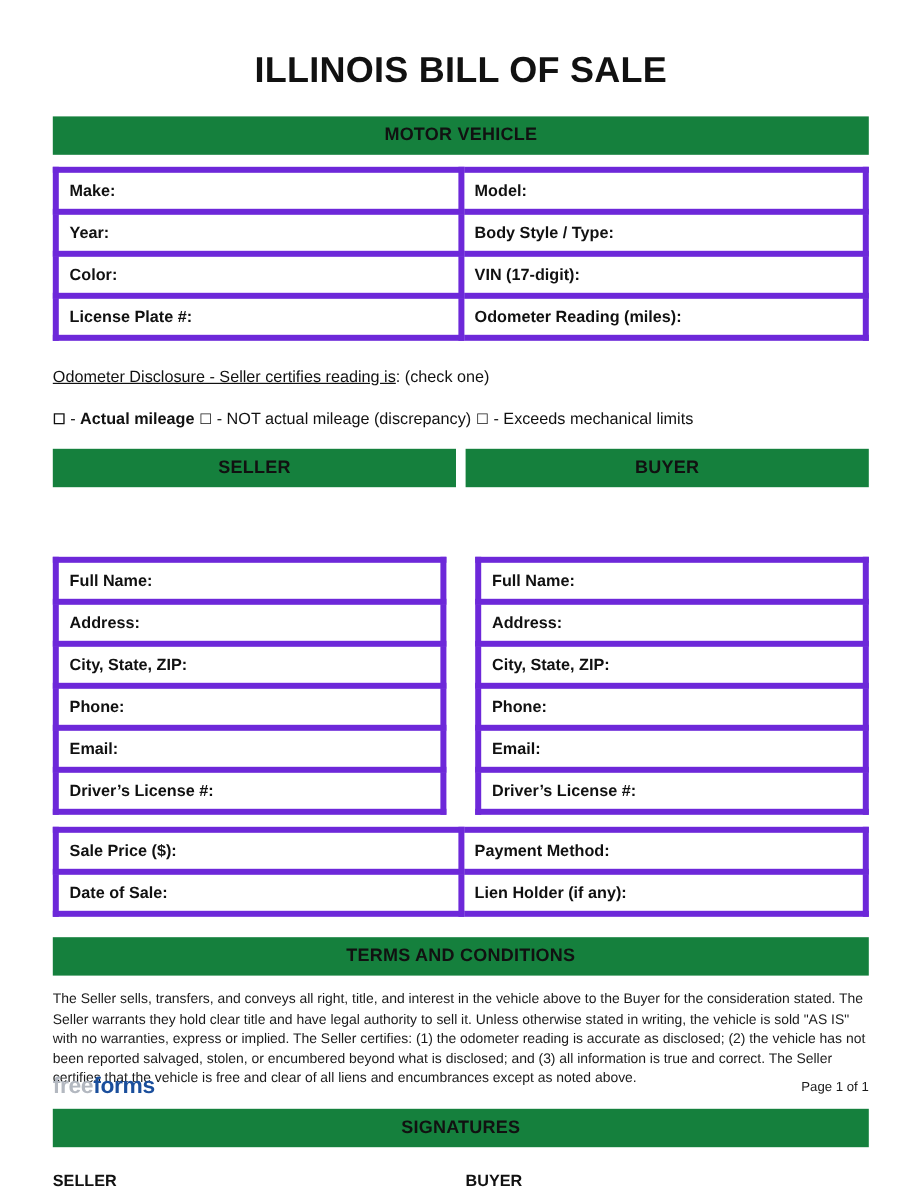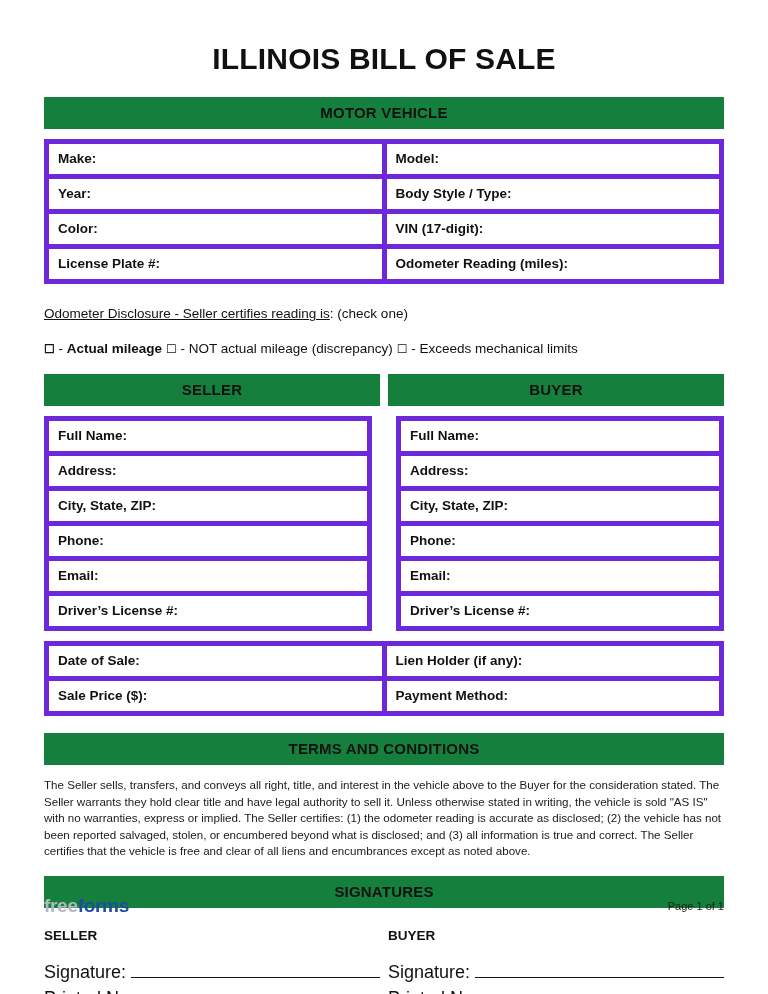--- a/index.html
+++ b/index.html
@@ -98,20 +98,21 @@
   }
   .opt-sep {
     display: inline-block;
     width: 4px;
   }
 
   
   .party-row {
     display: flex;
     gap: 24px;
+    margin-top: 48px;
   }
   .party-col {
     flex: 1 1 0;
     min-width: 0;
   }
 
   
   .terms-text {
     margin-top: 12px;
     font-size: 11.6px;
@@ -273,26 +274,26 @@
               <td>Driver’s License #:</td>
             </tr>
         </tbody>
       </table>
     </div>
   </div>
 
   <table class="field-table">
     <tbody>
       <tr>
+        <td>Sale Price ($):</td>
+        <td>Payment Method:</td>
+      </tr>
+      <tr>
         <td>Date of Sale:</td>
         <td>Lien Holder (if any):</td>
-      </tr>
-      <tr>
-        <td>Sale Price ($):</td>
-        <td>Payment Method:</td>
       </tr>
     </tbody>
   </table>
 
   <div class="section-bar" style="margin-top:17px;">TERMS AND CONDITIONS</div>
   <p class="terms-text">The Seller sells, transfers, and conveys all right, title, and interest in the vehicle above to the Buyer for the consideration stated. The Seller warrants they hold clear title and have legal authority to sell it. Unless otherwise stated in writing, the vehicle is sold "AS IS" with no warranties, express or implied. The Seller certifies: (1) the odometer reading is accurate as disclosed; (2) the vehicle has not been reported salvaged, stolen, or encumbered beyond what is disclosed; and (3) all information is true and correct. The Seller certifies that the vehicle is free and clear of all liens and encumbrances except as noted above.</p>
 
   <div class="section-bar" style="margin-top:17px;">SIGNATURES</div>
   <div class="sig-area">
     <div class="sig-col">

